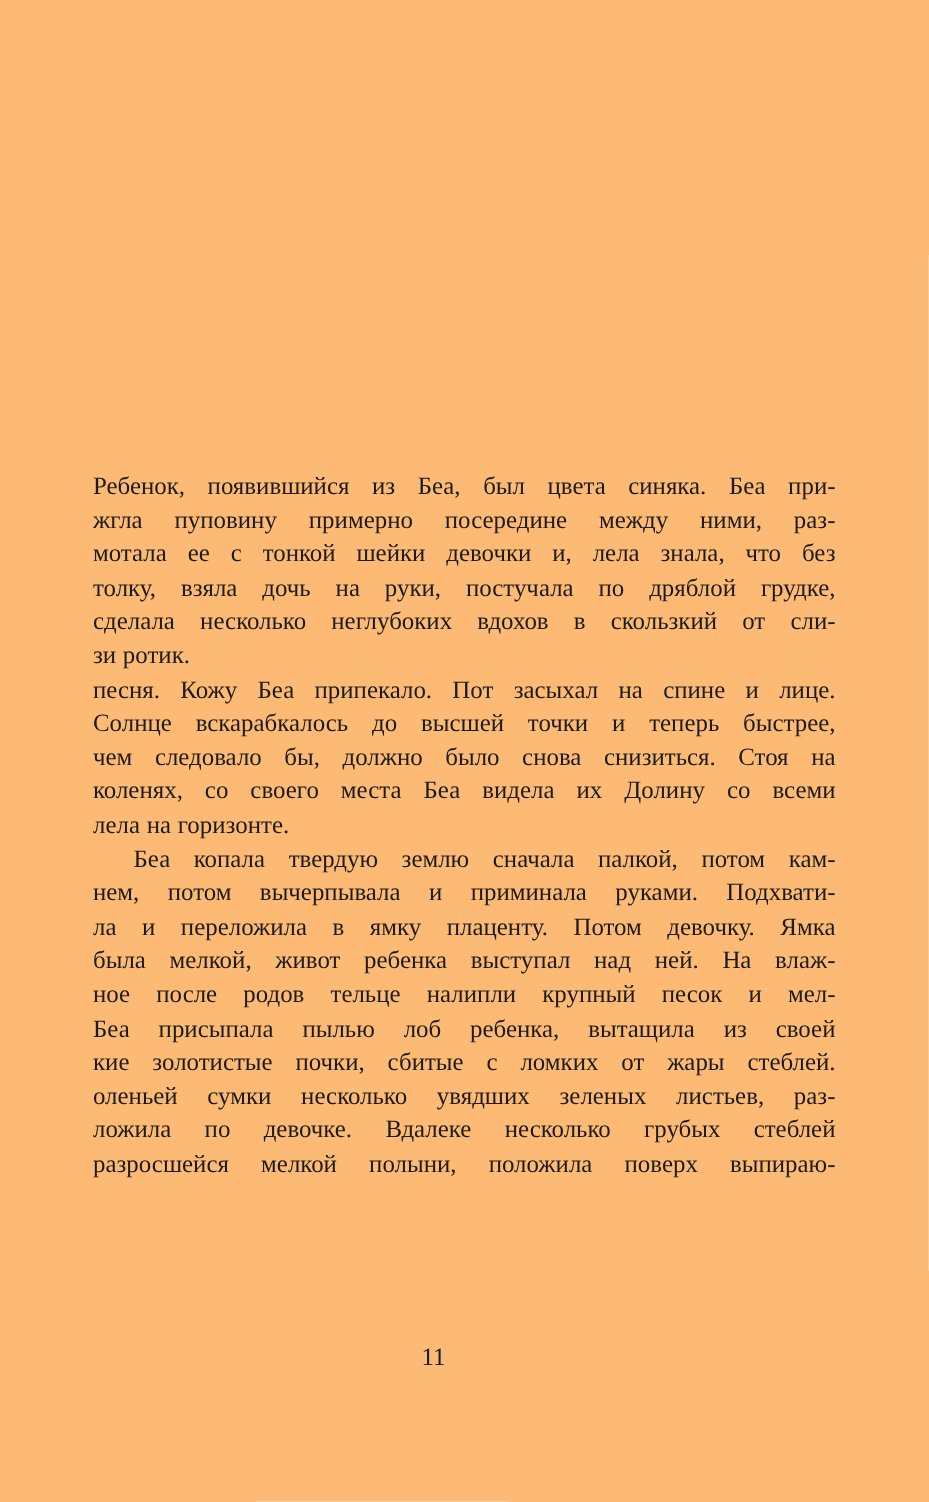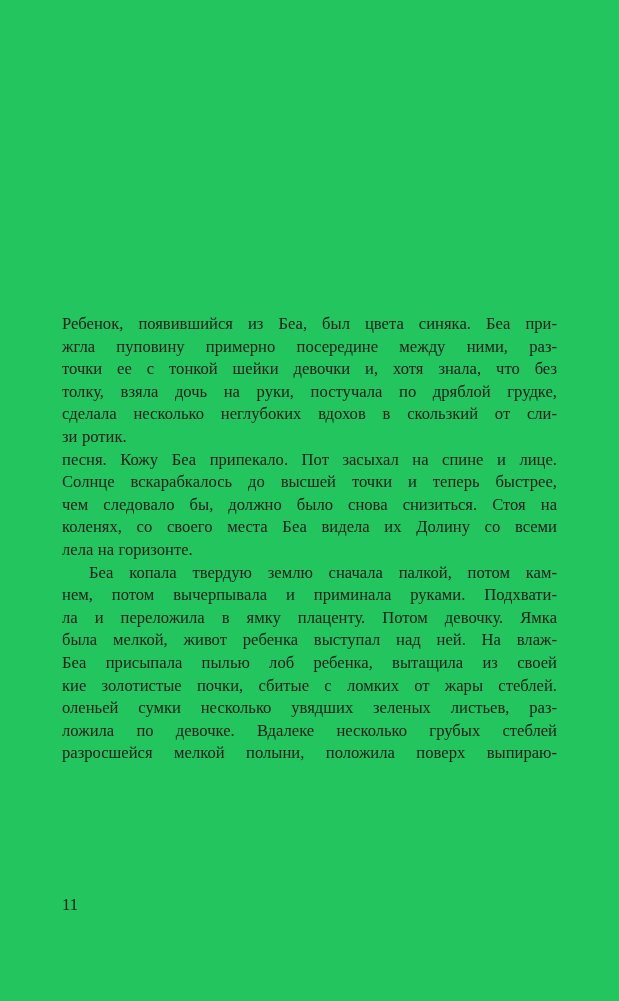--- a/index.html
+++ b/index.html
@@ -11,21 +11,21 @@
       height: 1001px;
       background: #ffffff;
       font-family: "Liberation Serif", serif;
       color: #1b1b1b;
       -webkit-font-smoothing: antialiased;
     }
     .page {
       position: relative;
       width: 619px;
       height: 1001px;
-      background: #22c55e;
+      background: #fdba74;
       overflow: hidden;
     }
     .text-block {
       position: absolute;
       left: 62px;
       top: 313px;
       width: 495px;
     }
     .paragraph {
       margin: 0;
@@ -45,51 +45,52 @@
     .line.first {
       text-indent: 27px;
     }
     .page-number {
       position: absolute;
       top: 894px;
       left: 62px;
       width: 495px;
       box-sizing: border-box;
       padding-right: 41px;
-      text-align: left;
+      text-align: center;
       font-size: 16.6px;
       line-height: 22.6px;
       color: #1b1b1b;
     }
   </style>
 </head>
 <body>
 
 <div class="page">
   <div class="text-block" id="paragraphs">
       <div class="paragraph">
         <div class="line">Ребенок, появившийся из Беа, был цвета синяка. Беа при-</div>
         <div class="line">жгла пуповину примерно посередине между ними, раз-</div>
-        <div class="line">точки ее с тонкой шейки девочки и, хотя знала, что без</div>
+        <div class="line">мотала ее с тонкой шейки девочки и, лела знала, что без</div>
         <div class="line">толку, взяла дочь на руки, постучала по дряблой грудке,</div>
         <div class="line">сделала несколько неглубоких вдохов в скользкий от сли-</div>
         <div class="line last">зи ротик.</div>
       </div>
       <div class="paragraph">
         <div class="line">песня. Кожу Беа припекало. Пот засыхал на спине и лице.</div>
         <div class="line">Солнце вскарабкалось до высшей точки и теперь быстрее,</div>
         <div class="line">чем следовало бы, должно было снова снизиться. Стоя на</div>
         <div class="line">коленях, со своего места Беа видела их Долину со всеми</div>
         <div class="line last">лела на горизонте.</div>
       </div>
       <div class="paragraph">
         <div class="line first">Беа копала твердую землю сначала палкой, потом кам-</div>
         <div class="line">нем, потом вычерпывала и приминала руками. Подхвати-</div>
         <div class="line">ла и переложила в ямку плаценту. Потом девочку. Ямка</div>
         <div class="line">была мелкой, живот ребенка выступал над ней. На влаж-</div>
+        <div class="line">ное после родов тельце налипли крупный песок и мел-</div>
         <div class="line">Беа присыпала пылью лоб ребенка, вытащила из своей</div>
         <div class="line">кие золотистые почки, сбитые с ломких от жары стеблей.</div>
         <div class="line">оленьей сумки несколько увядших зеленых листьев, раз-</div>
         <div class="line">ложила по девочке. Вдалеке несколько грубых стеблей</div>
         <div class="line">разросшейся мелкой полыни, положила поверх выпираю-</div>
       </div>
     </div>
   <div class="page-number">11</div>
 </div>
 

